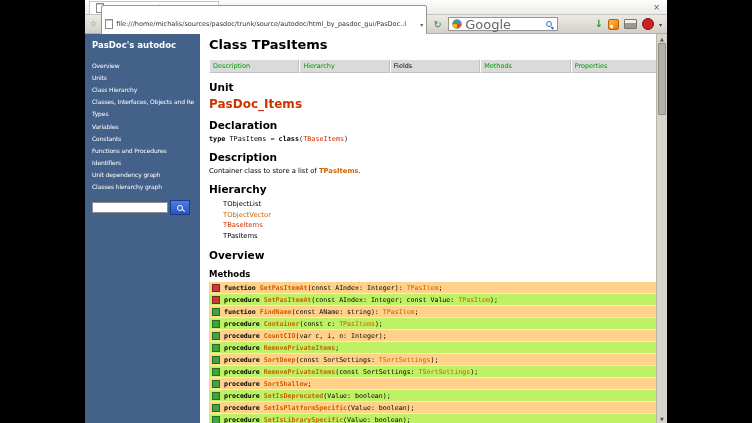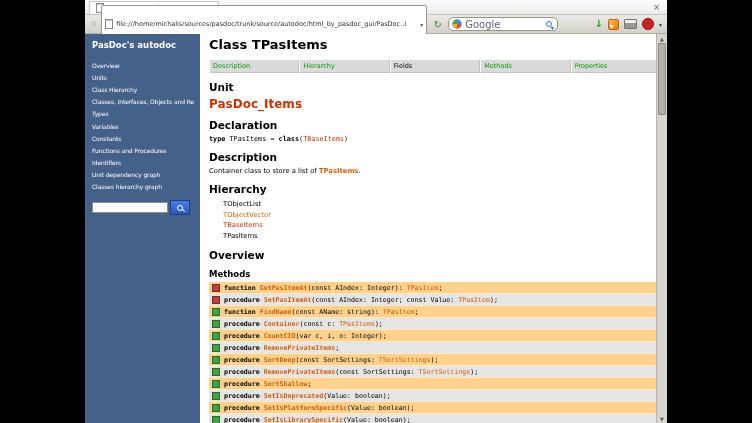--- a/index.html
+++ b/index.html
@@ -18,22 +18,22 @@
   .tab-close{margin-left:auto;font-size:8px;color:#555;padding:0 3px;cursor:pointer;}
   .toolbar{height:18px;background:linear-gradient(#eceae6,#d3d0c8);border-bottom:1px solid #b2afa7;
            display:flex;align-items:center;gap:4px;padding:0 5px;flex-shrink:0;}
   .bm{font-size:8px;color:#7a7a74;line-height:1;}
   .urlfield{width:318px;height:12px;background:#fff;border:1px solid #979790;border-radius:2px;
             display:flex;align-items:center;gap:3px;padding:12px 3px;font-size:6.5px;color:#333;overflow:hidden;flex-shrink:0;}
   .url-text{white-space:nowrap;overflow:hidden;flex:1;}
   .url-drop{font-size:6px;color:#666;flex-shrink:0;}
   .reload{width:13px;height:13px;display:flex;align-items:center;justify-content:center;
           font-size:10px;color:#3c8a46;cursor:pointer;}
-  .searchfield{width:102px;height:12px;background:#fff;border:1px solid #979790;border-radius:5px;
-               display:flex;align-items:center;gap:3px;padding:0 3px;font-size:10px;color:#666;flex-shrink:0;}
+  .searchfield{width:102px;height:12px;background:#fff;border:1px solid #979790;border-radius:0;
+               display:flex;align-items:center;gap:3px;padding:0 3px;font-size:13px;color:#666;flex-shrink:0;}
   .gball{width:8px;height:8px;border-radius:50%;flex-shrink:0;
          background:conic-gradient(#4285f4 0 25%,#ea4335 25% 50%,#fbbc05 50% 75%,#34a853 75% 100%);
          border:1px solid #999;}
   .search-engine{flex:1;overflow:hidden;white-space:nowrap;}
   .mag-blue{width:4px;height:4px;border:1.5px solid #3b6fd4;border-radius:50%;position:relative;flex-shrink:0;margin-right:2px;}
   .mag-blue::after{content:"";position:absolute;width:3px;height:1.5px;background:#3b6fd4;
                    transform:rotate(45deg);right:-3px;bottom:-2px;}
   .tb-icons{margin-left:auto;display:flex;align-items:center;gap:5px;}
   .dl{color:#1f9d1f;font-weight:bold;font-size:10px;line-height:1;}
   .feed{width:9px;height:9px;border-radius:2px;border:1px solid #c05f00;
@@ -67,21 +67,21 @@
   .decl-code{font-family:"DejaVu Sans Mono",monospace;}
   .hier{margin-left:14px;}
   .hier-item{line-height:1.55;}
   .hier-plain{color:#000;}
   .hier-orange{color:#cc6600;cursor:pointer;}
   .hier-red{color:#cc3300;cursor:pointer;}
   .sub-h{font-size:8.5px;font-weight:bold;margin:8px 0 3px;}
   .m-table{width:452px;}
   .m-row{display:flex;align-items:center;gap:4px;padding:1.5px 3px;border-bottom:1px solid #ffe9c2;}
   .row-a{background:#ffd18a;}
-  .row-b{background:#e5e5e5;}
+  .row-b{background:#bef264;}
   .marker{width:6px;height:6px;flex-shrink:0;border:1px solid rgba(0,0,0,.35);}
   .marker-public{background:#3fa33f;}
   .marker-private{background:#c43c3c;}
   .code{font-family:"DejaVu Sans Mono",monospace;font-size:6.6px;white-space:nowrap;overflow:hidden;}
   .tok-k{font-weight:bold;color:#000;}
   .tok-p{color:#000;}
   .tok-n{color:#d25c00;font-weight:bold;cursor:pointer;}
   .tok-t{color:#d25c00;cursor:pointer;}
   .tok-l{color:#cc3300;cursor:pointer;}
   .tok-o{color:#cc6600;font-weight:bold;cursor:pointer;}

